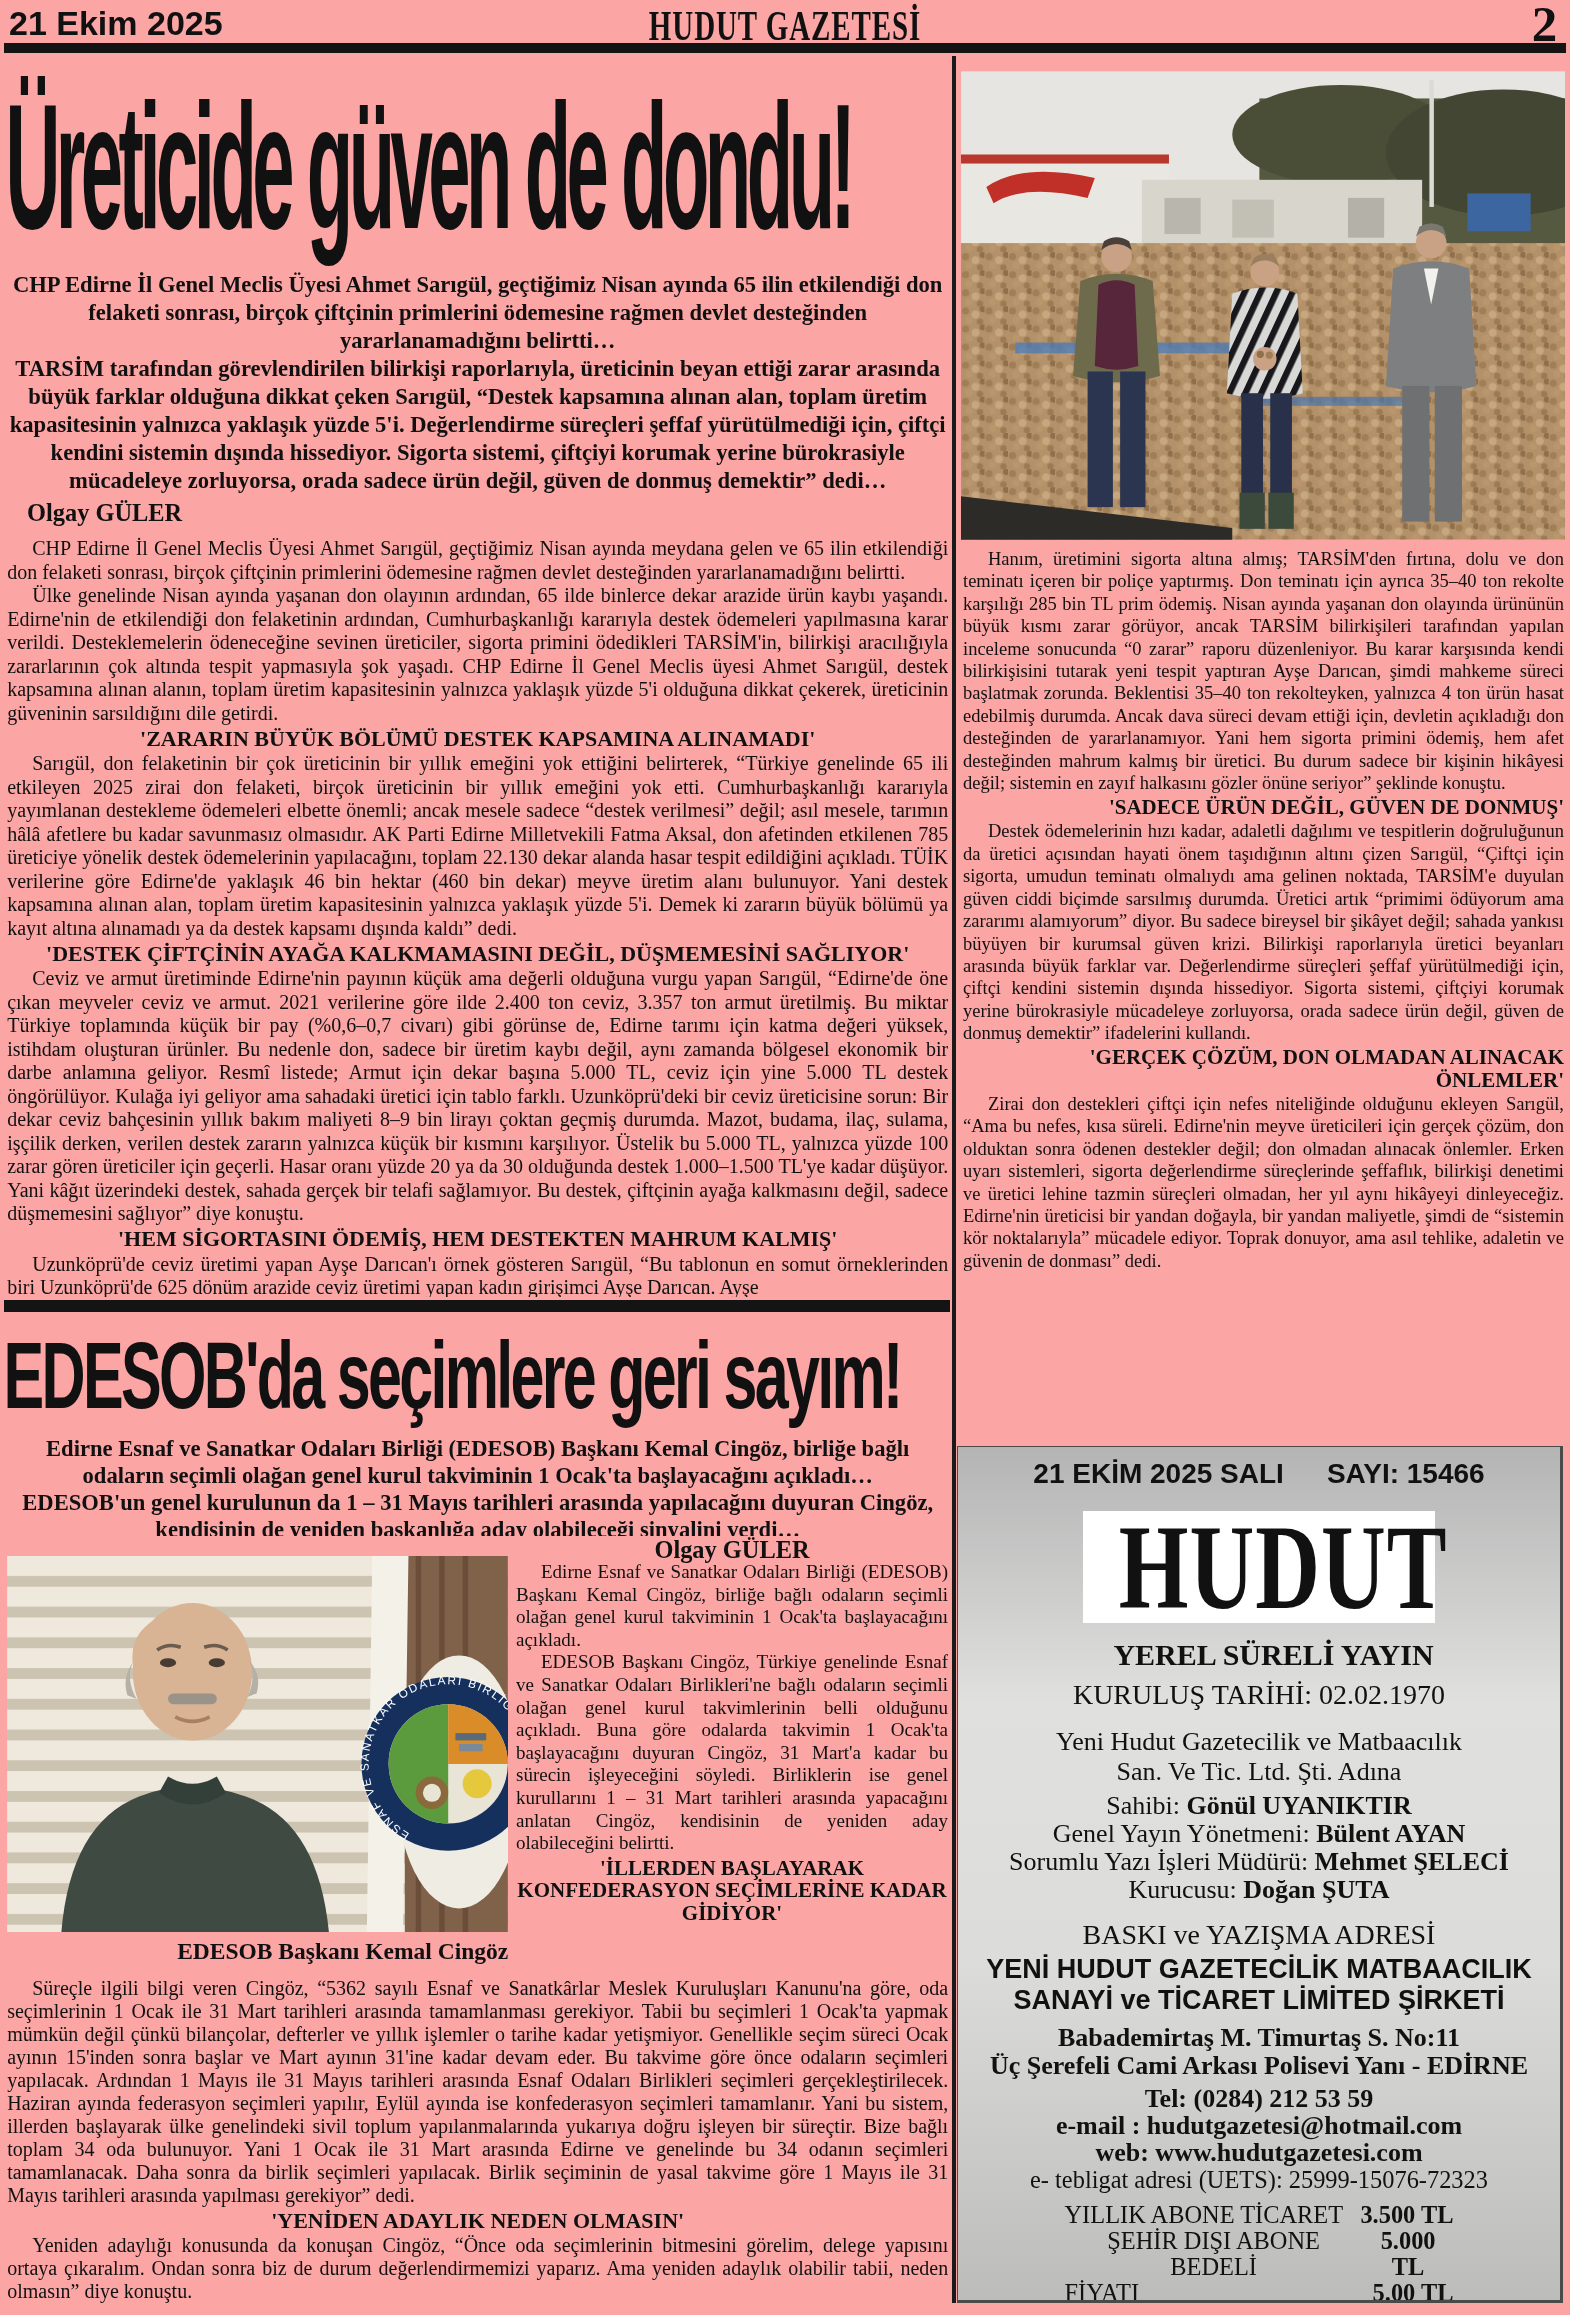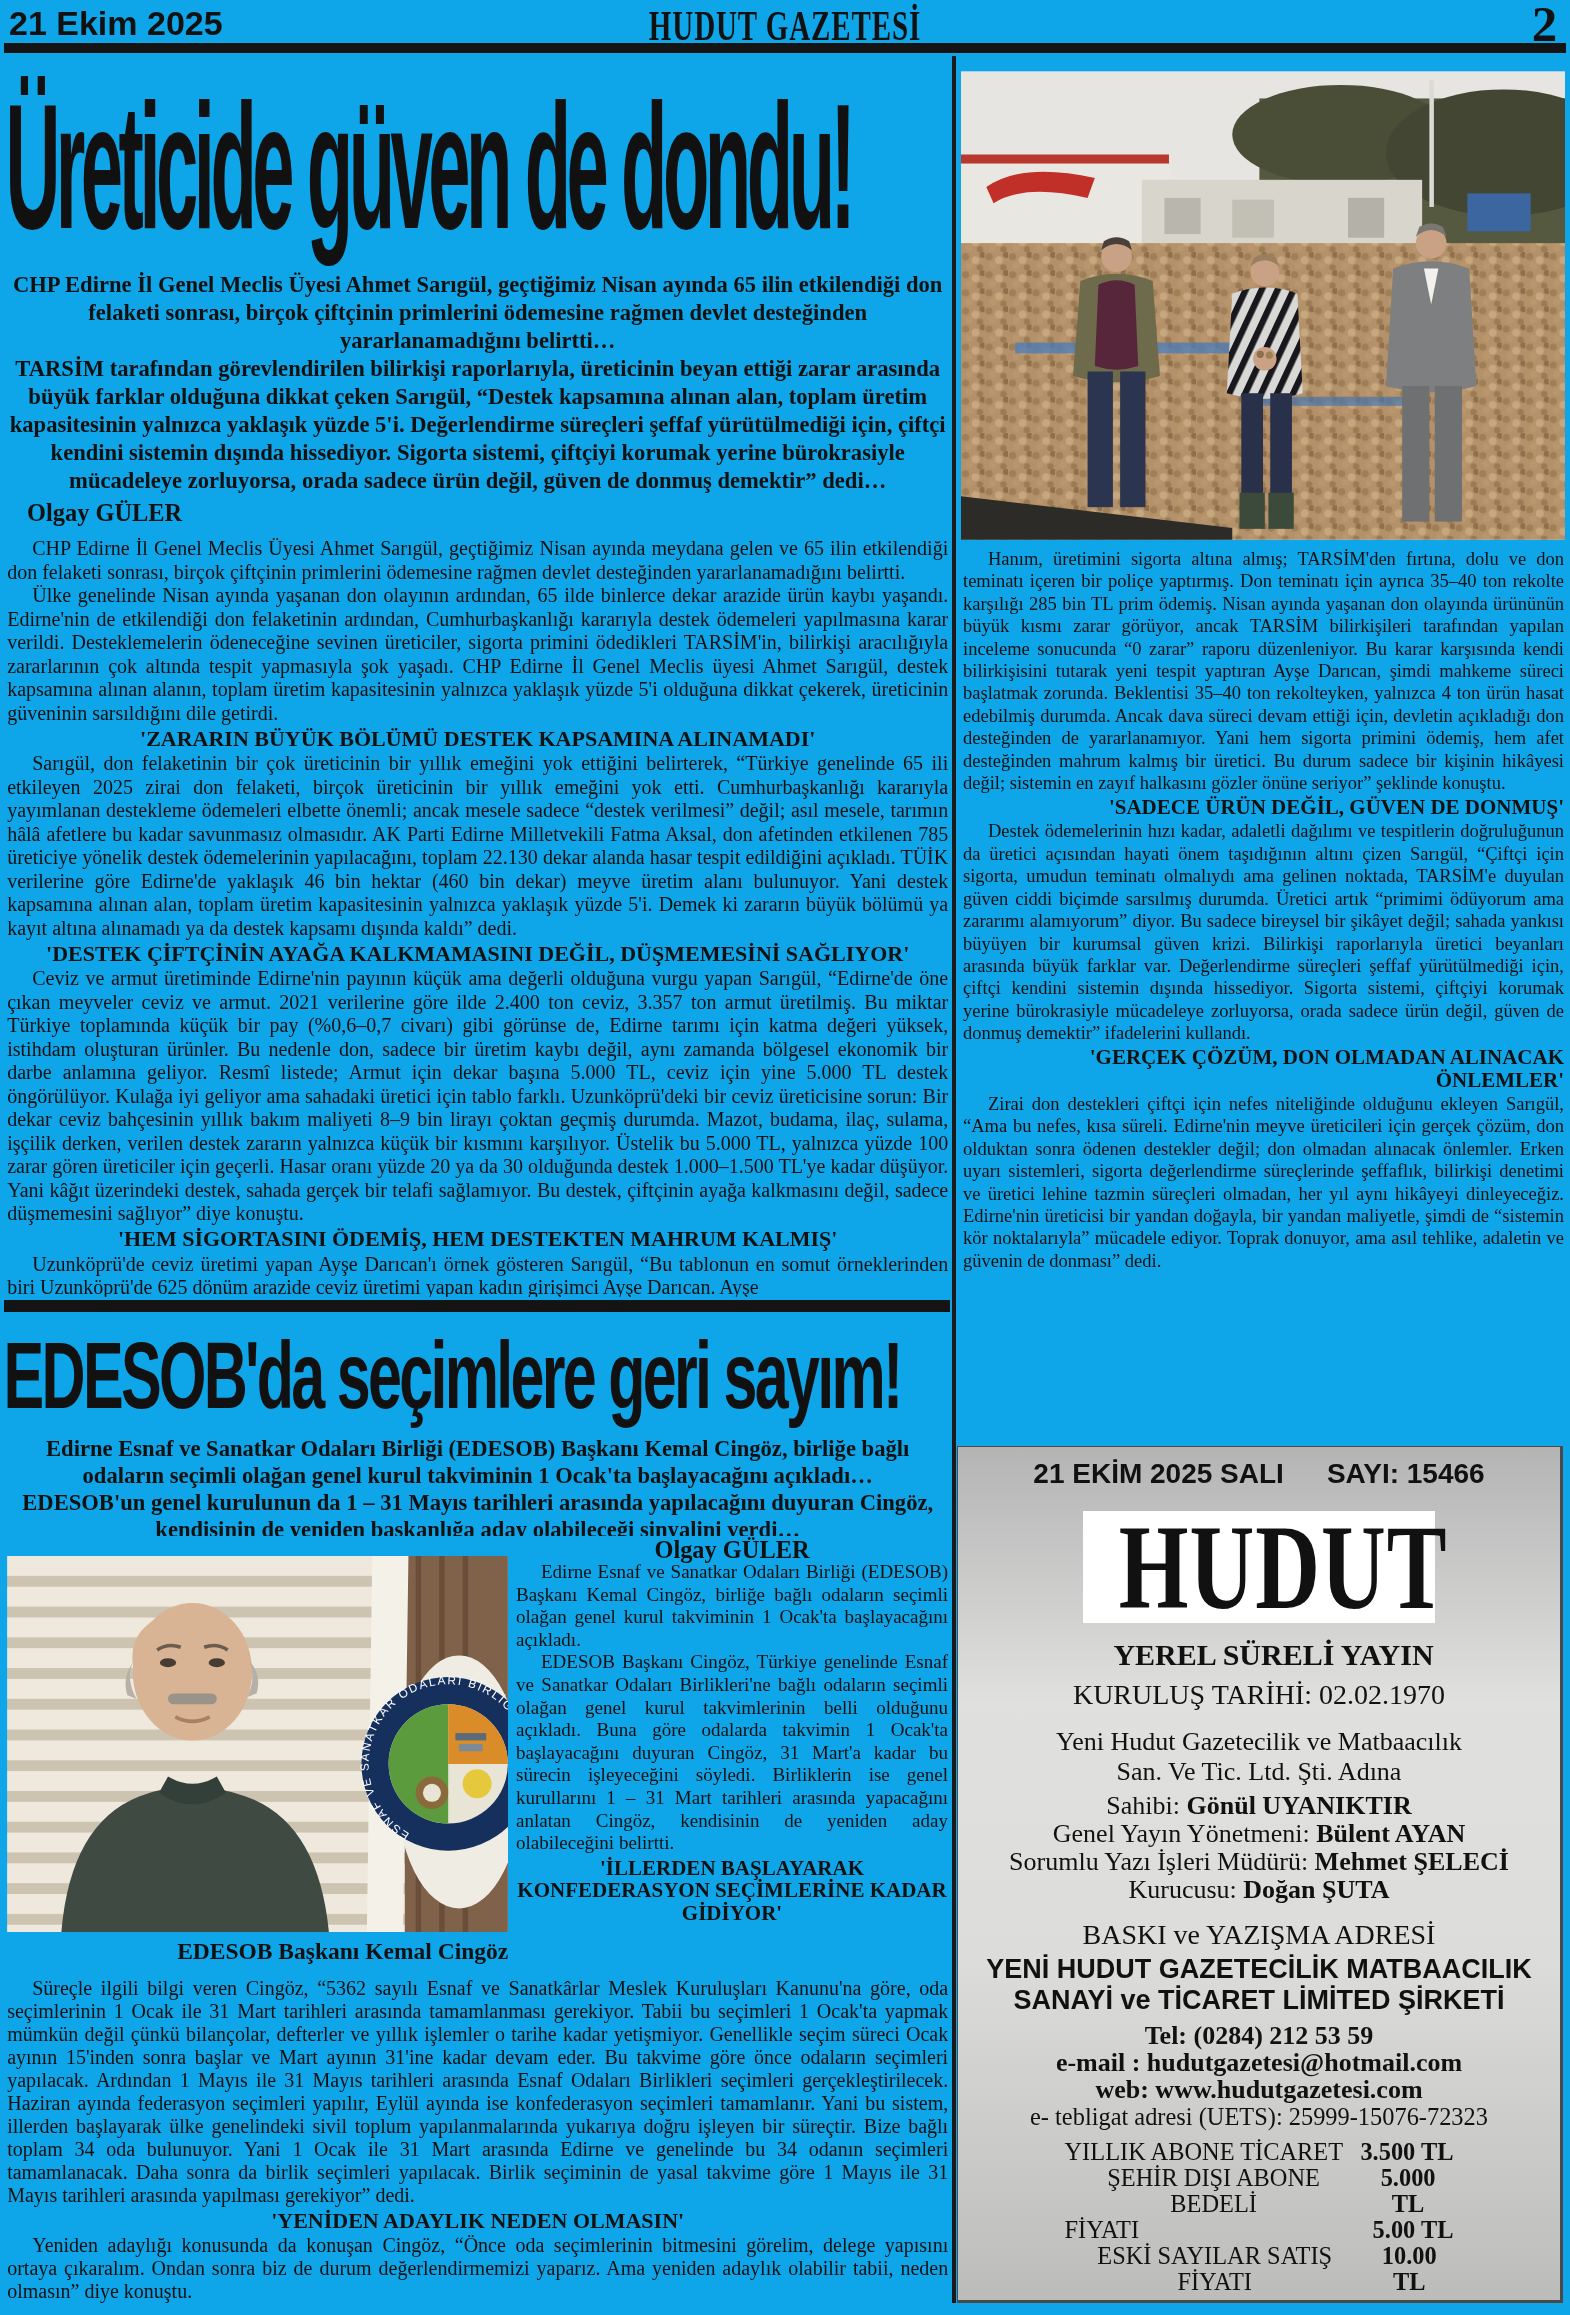--- a/index.html
+++ b/index.html
@@ -1,16 +1,16 @@
 <!DOCTYPE html>
 <html lang="tr" style="font-size:14.5px"><head>
 <meta charset="utf-8">
 <style>
   html,body{margin:0;padding:0;background:#e8e8e6;}
-  .page{position:relative;width:1570px;height:2316px;background:#0ea5e9;color:#111;
+  .page{position:relative;width:1570px;height:2316px;background:#fca5a5;color:#111;
         font-family:"Liberation Serif",serif;overflow:hidden;margin:0 auto;}
   
   .hdr-date{position:absolute;left:9px;top:3.6px;font-family:"Liberation Sans",sans-serif;
             font-weight:700;font-size:34px;}
   .hdr-masthead{position:absolute;left:0;right:0;top:1.8px;text-align:center;
             font-family:"Liberation Serif",serif;font-weight:700;font-size:29px;
             letter-spacing:0.9px;transform:scale(1,1.45);transform-origin:center top;}
   .hdr-pageno{position:absolute;right:12.7px;top:-5.4px;font-family:"Liberation Serif",serif;
             font-weight:700;font-size:51px;}
   .hdr-rule{position:absolute;left:3.6px;right:3.6px;top:43px;height:10px;background:#141414;}
@@ -280,20 +280,24 @@
       <div><span>Sahibi: </span><b>Gönül UYANIKTIR</b></div>
       <div><span>Genel Yayın Yönetmeni: </span><b>Bülent AYAN</b></div>
       <div><span>Sorumlu Yazı İşleri Müdürü: </span><b>Mehmet ŞELECİ</b></div>
       <div><span>Kurucusu: </span><b>Doğan ŞUTA</b></div>
     </div>
     <div class="imp-baski">BASKI ve YAZIŞMA ADRESİ</div>
     <div class="imp-printco">
       <div>YENİ HUDUT GAZETECİLİK MATBAACILIK</div>
       <div>SANAYİ ve TİCARET LİMİTED ŞİRKETİ</div>
     </div>
+    <div class="imp-addr">
+      <div>Babademirtaş M. Timurtaş S. No:11</div>
+      <div>Üç Şerefeli Cami Arkası Polisevi Yanı - EDİRNE</div>
+    </div>
     <div class="imp-contact">
       <div>Tel: (0284) 212 53 59</div>
       <div>e-mail : hudutgazetesi@hotmail.com</div>
       <div>web: www.hudutgazetesi.com</div>
       <div class="imp-uets">e- tebligat adresi (UETS): 25999-15076-72323</div>
     </div>
     <div class="imp-prices">
       <div class="row">
           <span>YILLIK ABONE TİCARET</span>
           <span class="v">3.500 TL</span>

